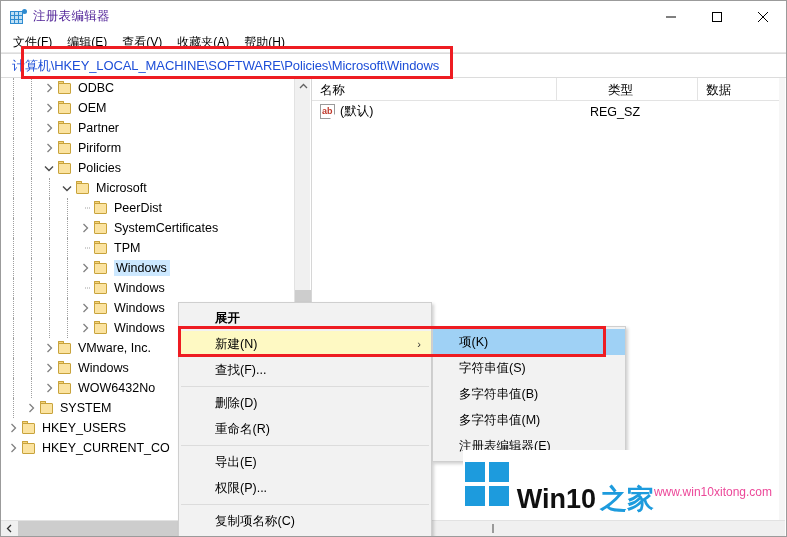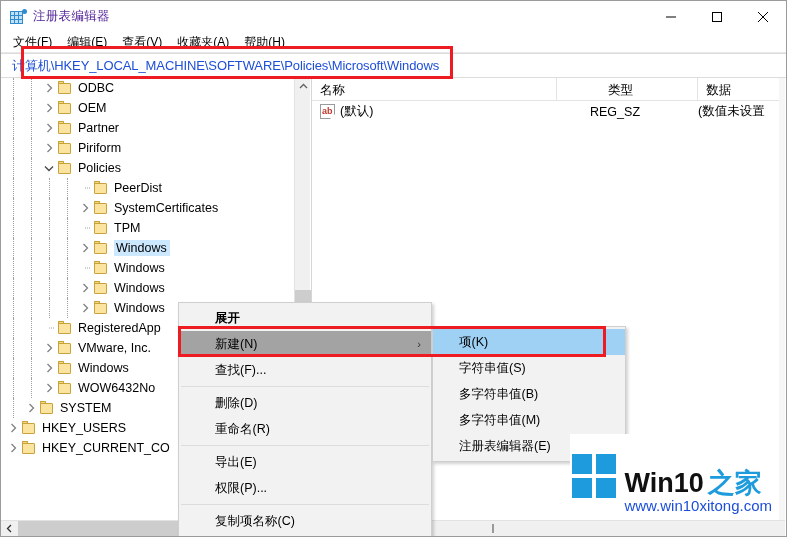--- a/index.html
+++ b/index.html
@@ -250,21 +250,21 @@
     padding: 2px 0;
     z-index: 40;
   }
   .ctx-item {
     height: 26px; display: flex; align-items: center;
     padding-left: 36px; padding-right: 10px;
     font-size: 12.5px; color: #000;
     position: relative; white-space: nowrap;
   }
   .ctx-item.bold { font-weight: bold; }
-  .ctx-item.hl { background: #a3a3a3; align-items: center; }
+  .ctx-item.hl { background: #fef9c3; align-items: center; }
   .ctx-item .arrow-r {
     position: absolute; right: 10px; top: 50%;
     transform: translateY(-50%);
     font-size: 11px; color: #333;
   }
   .ctx-sep { height: 1px; background: #dcdcdc; margin: 3px 2px; }
 
   
   #submenu {
     position: absolute; left: 431px; top: 325px;
@@ -296,25 +296,25 @@
     z-index: 70; display: flex; align-items: center;
     background: #ffffff; padding: 4px 6px 4px 2px;
   }
   #wm-logo {
     width: 44px; height: 44px; flex: none; margin-right: 8px;
     display: grid;
     grid-template-columns: 1fr 1fr; grid-template-rows: 1fr 1fr;
     gap: 4px;
   }
   #wm-logo i { background: #1d9bdd; display: block; }
-  #wm-text { display: flex; flex-direction: column; margin-top: 30px; }
+  #wm-text { display: flex; flex-direction: row; margin-top: 30px; }
   #wm-line1 { font-size: 27px; font-weight: bold; line-height: 30px; white-space: nowrap; }
   #wm-line1 .dark { color: #101010; }
   #wm-line1 .blue { color: #1d9bdd; margin-left: 4px; }
-  #wm-line2 { font-size: 15px; color: #1d4ed8; line-height: 16px; }
+  #wm-line2 { font-size: 12px; color: #ec4899; line-height: 16px; }
 </style>
 </head>
 <body>
 
 <div id="app">
 
   <div id="titlebar">
     <div id="title-icon">
       <div class="grid">
           <i></i>
@@ -438,110 +438,109 @@
             <div class="folder">
               <div class="tab"></div>
               <div class="body"></div>
             </div>
             <span class="lbl">Policies</span>
           </div>
           <div class="tree-row">
             <div class="dots" style="left: 12px;"></div>
             <div class="dots" style="left: 30px;"></div>
             <div class="dots" style="left: 48px;"></div>
-            <div class="dots" style="left: 66px;"></div>
-            <div style="width: 76px; flex: 0 0 auto;"></div>
-            <div class="tw">
-              <svg width="16" height="20" viewBox="0 0 16 20">
-                <line x1="8" y1="10" x2="14" y2="10" stroke="#a0a0a0" stroke-width="1" stroke-dasharray="1 1"></line>
-              </svg>
-            </div>
-            <div class="folder">
-              <div class="tab"></div>
-              <div class="body"></div>
-            </div>
-            <span class="lbl">PeerDist</span>
+            <div style="width: 58px; flex: 0 0 auto;"></div>
+            <div class="tw">
+              <svg width="10" height="7" viewBox="0 0 10 7">
+                <polyline points="1,1.5 5,5.5 9,1.5" fill="none" stroke="#4a4a4a" stroke-width="1.4"></polyline>
+              </svg>
+            </div>
+            <div class="folder">
+              <div class="tab"></div>
+              <div class="body"></div>
+            </div>
+            <span class="lbl">Microsoft</span>
           </div>
           <div class="tree-row">
             <div class="dots" style="left: 12px;"></div>
             <div class="dots" style="left: 30px;"></div>
             <div class="dots" style="left: 48px;"></div>
             <div class="dots" style="left: 66px;"></div>
             <div style="width: 76px; flex: 0 0 auto;"></div>
             <div class="tw">
-              <svg width="7" height="10" viewBox="0 0 7 10">
-                <polyline points="1.5,1 5.5,5 1.5,9" fill="none" stroke="#808080" stroke-width="1.3"></polyline>
-              </svg>
-            </div>
-            <div class="folder">
-              <div class="tab"></div>
-              <div class="body"></div>
-            </div>
-            <span class="lbl">SystemCertificates</span>
+              <svg width="16" height="20" viewBox="0 0 16 20">
+                <line x1="8" y1="10" x2="14" y2="10" stroke="#a0a0a0" stroke-width="1" stroke-dasharray="1 1"></line>
+              </svg>
+            </div>
+            <div class="folder">
+              <div class="tab"></div>
+              <div class="body"></div>
+            </div>
+            <span class="lbl">PeerDist</span>
           </div>
           <div class="tree-row">
             <div class="dots" style="left: 12px;"></div>
             <div class="dots" style="left: 30px;"></div>
             <div class="dots" style="left: 48px;"></div>
             <div class="dots" style="left: 66px;"></div>
             <div style="width: 76px; flex: 0 0 auto;"></div>
             <div class="tw">
-              <svg width="16" height="20" viewBox="0 0 16 20">
-                <line x1="8" y1="10" x2="14" y2="10" stroke="#a0a0a0" stroke-width="1" stroke-dasharray="1 1"></line>
-              </svg>
-            </div>
-            <div class="folder">
-              <div class="tab"></div>
-              <div class="body"></div>
-            </div>
-            <span class="lbl">TPM</span>
-          </div>
-          <div class="tree-row selected">
+              <svg width="7" height="10" viewBox="0 0 7 10">
+                <polyline points="1.5,1 5.5,5 1.5,9" fill="none" stroke="#808080" stroke-width="1.3"></polyline>
+              </svg>
+            </div>
+            <div class="folder">
+              <div class="tab"></div>
+              <div class="body"></div>
+            </div>
+            <span class="lbl">SystemCertificates</span>
+          </div>
+          <div class="tree-row">
             <div class="dots" style="left: 12px;"></div>
             <div class="dots" style="left: 30px;"></div>
             <div class="dots" style="left: 48px;"></div>
             <div class="dots" style="left: 66px;"></div>
             <div style="width: 76px; flex: 0 0 auto;"></div>
             <div class="tw">
-              <svg width="7" height="10" viewBox="0 0 7 10">
-                <polyline points="1.5,1 5.5,5 1.5,9" fill="none" stroke="#808080" stroke-width="1.3"></polyline>
-              </svg>
-            </div>
-            <div class="folder">
-              <div class="tab"></div>
-              <div class="body"></div>
-            </div>
-            <span class="lbl">Windows</span>
-          </div>
-          <div class="tree-row">
+              <svg width="16" height="20" viewBox="0 0 16 20">
+                <line x1="8" y1="10" x2="14" y2="10" stroke="#a0a0a0" stroke-width="1" stroke-dasharray="1 1"></line>
+              </svg>
+            </div>
+            <div class="folder">
+              <div class="tab"></div>
+              <div class="body"></div>
+            </div>
+            <span class="lbl">TPM</span>
+          </div>
+          <div class="tree-row selected">
             <div class="dots" style="left: 12px;"></div>
             <div class="dots" style="left: 30px;"></div>
             <div class="dots" style="left: 48px;"></div>
             <div class="dots" style="left: 66px;"></div>
             <div style="width: 76px; flex: 0 0 auto;"></div>
             <div class="tw">
-              <svg width="16" height="20" viewBox="0 0 16 20">
-                <line x1="8" y1="10" x2="14" y2="10" stroke="#a0a0a0" stroke-width="1" stroke-dasharray="1 1"></line>
+              <svg width="7" height="10" viewBox="0 0 7 10">
+                <polyline points="1.5,1 5.5,5 1.5,9" fill="none" stroke="#808080" stroke-width="1.3"></polyline>
               </svg>
             </div>
             <div class="folder">
               <div class="tab"></div>
               <div class="body"></div>
             </div>
             <span class="lbl">Windows</span>
           </div>
           <div class="tree-row">
             <div class="dots" style="left: 12px;"></div>
             <div class="dots" style="left: 30px;"></div>
             <div class="dots" style="left: 48px;"></div>
             <div class="dots" style="left: 66px;"></div>
             <div style="width: 76px; flex: 0 0 auto;"></div>
             <div class="tw">
-              <svg width="7" height="10" viewBox="0 0 7 10">
-                <polyline points="1.5,1 5.5,5 1.5,9" fill="none" stroke="#808080" stroke-width="1.3"></polyline>
+              <svg width="16" height="20" viewBox="0 0 16 20">
+                <line x1="8" y1="10" x2="14" y2="10" stroke="#a0a0a0" stroke-width="1" stroke-dasharray="1 1"></line>
               </svg>
             </div>
             <div class="folder">
               <div class="tab"></div>
               <div class="body"></div>
             </div>
             <span class="lbl">Windows</span>
           </div>
           <div class="tree-row">
             <div class="dots" style="left: 12px;"></div>
@@ -556,31 +555,33 @@
             </div>
             <div class="folder">
               <div class="tab"></div>
               <div class="body"></div>
             </div>
             <span class="lbl">Windows</span>
           </div>
           <div class="tree-row">
             <div class="dots" style="left: 12px;"></div>
             <div class="dots" style="left: 30px;"></div>
-            <div style="width: 40px; flex: 0 0 auto;"></div>
-            <div class="tw">
-              <svg width="16" height="20" viewBox="0 0 16 20">
-                <line x1="8" y1="10" x2="14" y2="10" stroke="#a0a0a0" stroke-width="1" stroke-dasharray="1 1"></line>
-              </svg>
-            </div>
-            <div class="folder">
-              <div class="tab"></div>
-              <div class="body"></div>
-            </div>
-            <span class="lbl">RegisteredApp</span>
+            <div class="dots" style="left: 48px;"></div>
+            <div class="dots" style="left: 66px;"></div>
+            <div style="width: 76px; flex: 0 0 auto;"></div>
+            <div class="tw">
+              <svg width="7" height="10" viewBox="0 0 7 10">
+                <polyline points="1.5,1 5.5,5 1.5,9" fill="none" stroke="#808080" stroke-width="1.3"></polyline>
+              </svg>
+            </div>
+            <div class="folder">
+              <div class="tab"></div>
+              <div class="body"></div>
+            </div>
+            <span class="lbl">Windows</span>
           </div>
           <div class="tree-row">
             <div class="dots" style="left: 12px;"></div>
             <div class="dots" style="left: 30px;"></div>
             <div style="width: 40px; flex: 0 0 auto;"></div>
             <div class="tw">
               <svg width="7" height="10" viewBox="0 0 7 10">
                 <polyline points="1.5,1 5.5,5 1.5,9" fill="none" stroke="#808080" stroke-width="1.3"></polyline>
               </svg>
             </div>
@@ -689,21 +690,20 @@
       </div>
       <div id="list-body">
         <div class="list-row">
           <div class="cell c-name">
             <div class="ab-icon">
                 <span>ab</span>
               </div>
             <span>(默认)</span>
           </div>
           <div class="cell c-type">REG_SZ</div>
-          <div class="cell c-data">(数值未设置</div>
         </div>
       </div>
       <div id="list-vstrip"></div>
       <div id="list-hscroll">
         <div class="grip"></div>
       </div>
     </div>
   </div>
 
   <div id="ctxmenu">

